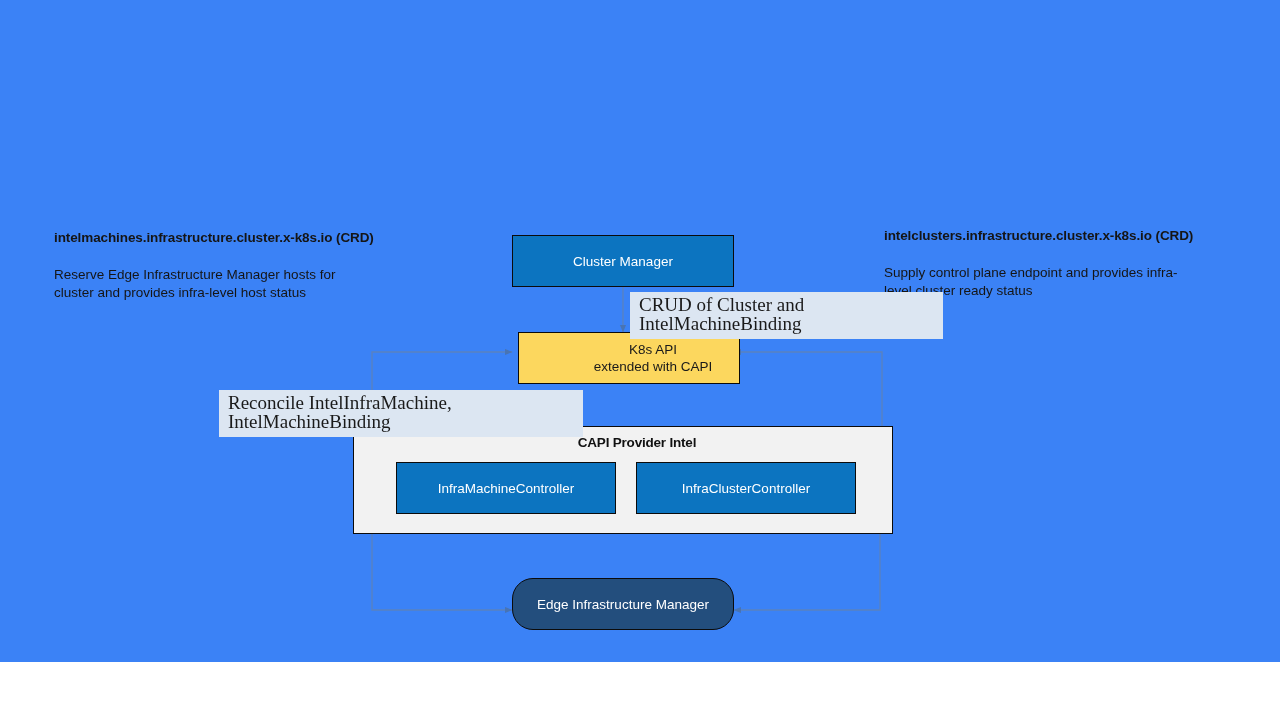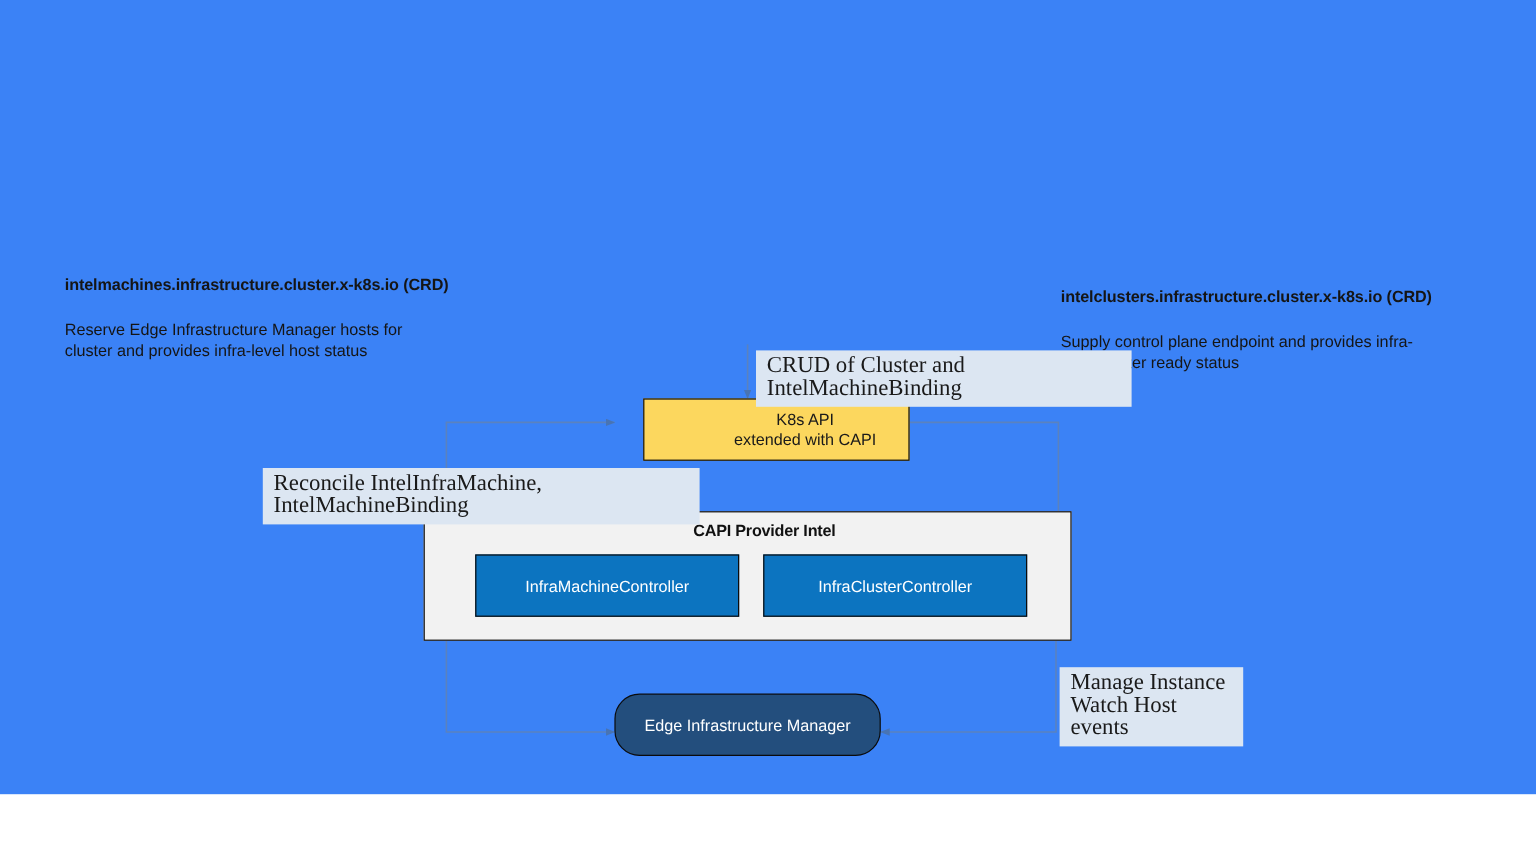--- a/index.html
+++ b/index.html
@@ -38,21 +38,21 @@
   .note .note-title {
     display: block;
     font-weight: bold;
     letter-spacing: -0.1px;
   }
   .note .note-body {
     display: block;
     white-space: pre-line;
   }
   #note-machines { left: 54px; top: 210px; width: 400px; }
-  #note-clusters { left: 884px; top: 220px; width: 370px; }
+  #note-clusters { left: 884px; top: 208px; width: 370px; }
 
   
   .box {
     position: absolute;
     box-sizing: border-box;
     display: flex;
     align-items: center;
     justify-content: center;
     text-align: center;
     border: 1.4px solid #0b0b0b;
@@ -68,21 +68,21 @@
     background: #fcd75e;
     color: #1a1a1a;
   }
   .box.navy {
     background: #234e7d;
     color: #ffffff;
     border-radius: 21px;
   }
 
   #box-cluster-manager   { left: 512px; top: 235px; width: 222px; height: 52px; }
-  #box-k8s-api           { left: 536px; top: 332px; width: 222px; height: 52px; padding-left: 48px; }
+  #box-k8s-api           { left: 518px; top: 332px; width: 222px; height: 52px; padding-left: 48px; }
   #box-infra-machine     { left: 396px; top: 462px; width: 220px; height: 52px; }
   #box-infra-cluster     { left: 636px; top: 462px; width: 220px; height: 52px; }
   #box-edge-infra        { left: 512px; top: 578px; width: 222px; height: 52px; }
 
   
   #group-capi {
     position: absolute;
     left: 353px;
     top: 426px;
     width: 540px;
@@ -158,20 +158,23 @@
   <div id="note-clusters" class="note">
     <span class="note-title">intelclusters.infrastructure.cluster.x-k8s.io (CRD)</span>
     <span class="note-body">Supply control plane endpoint and provides infra-
 level cluster ready status</span>
   </div>
 
   <div id="group-capi">
     <div id="group-capi-title">CAPI Provider Intel</div>
   </div>
 
+  <div id="box-cluster-manager" class="box blue">
+    <span>Cluster Manager</span>
+  </div>
 
   <div id="box-k8s-api" class="box amber">
     <span style="white-space:pre-line;">K8s API
 extended with CAPI</span>
   </div>
 
   <div id="box-infra-cluster" class="box blue">
     <span>InfraClusterController</span>
   </div>
 
@@ -182,16 +185,14 @@
   <div id="box-edge-infra" class="box navy">
     <span>Edge Infrastructure Manager</span>
   </div>
 
   <div id="label-crud" class="edge-label">CRUD of Cluster and IntelMachineBinding</div>
 
   <div id="label-reconcile-machine" class="edge-label">Reconcile IntelInfraMachine, IntelMachineBinding</div>
 
 
 
-  <div id="label-manage-instance" class="edge-label">Manage Instance
-Watch Host events</div>
 
 </div>
 
 </body></html>

